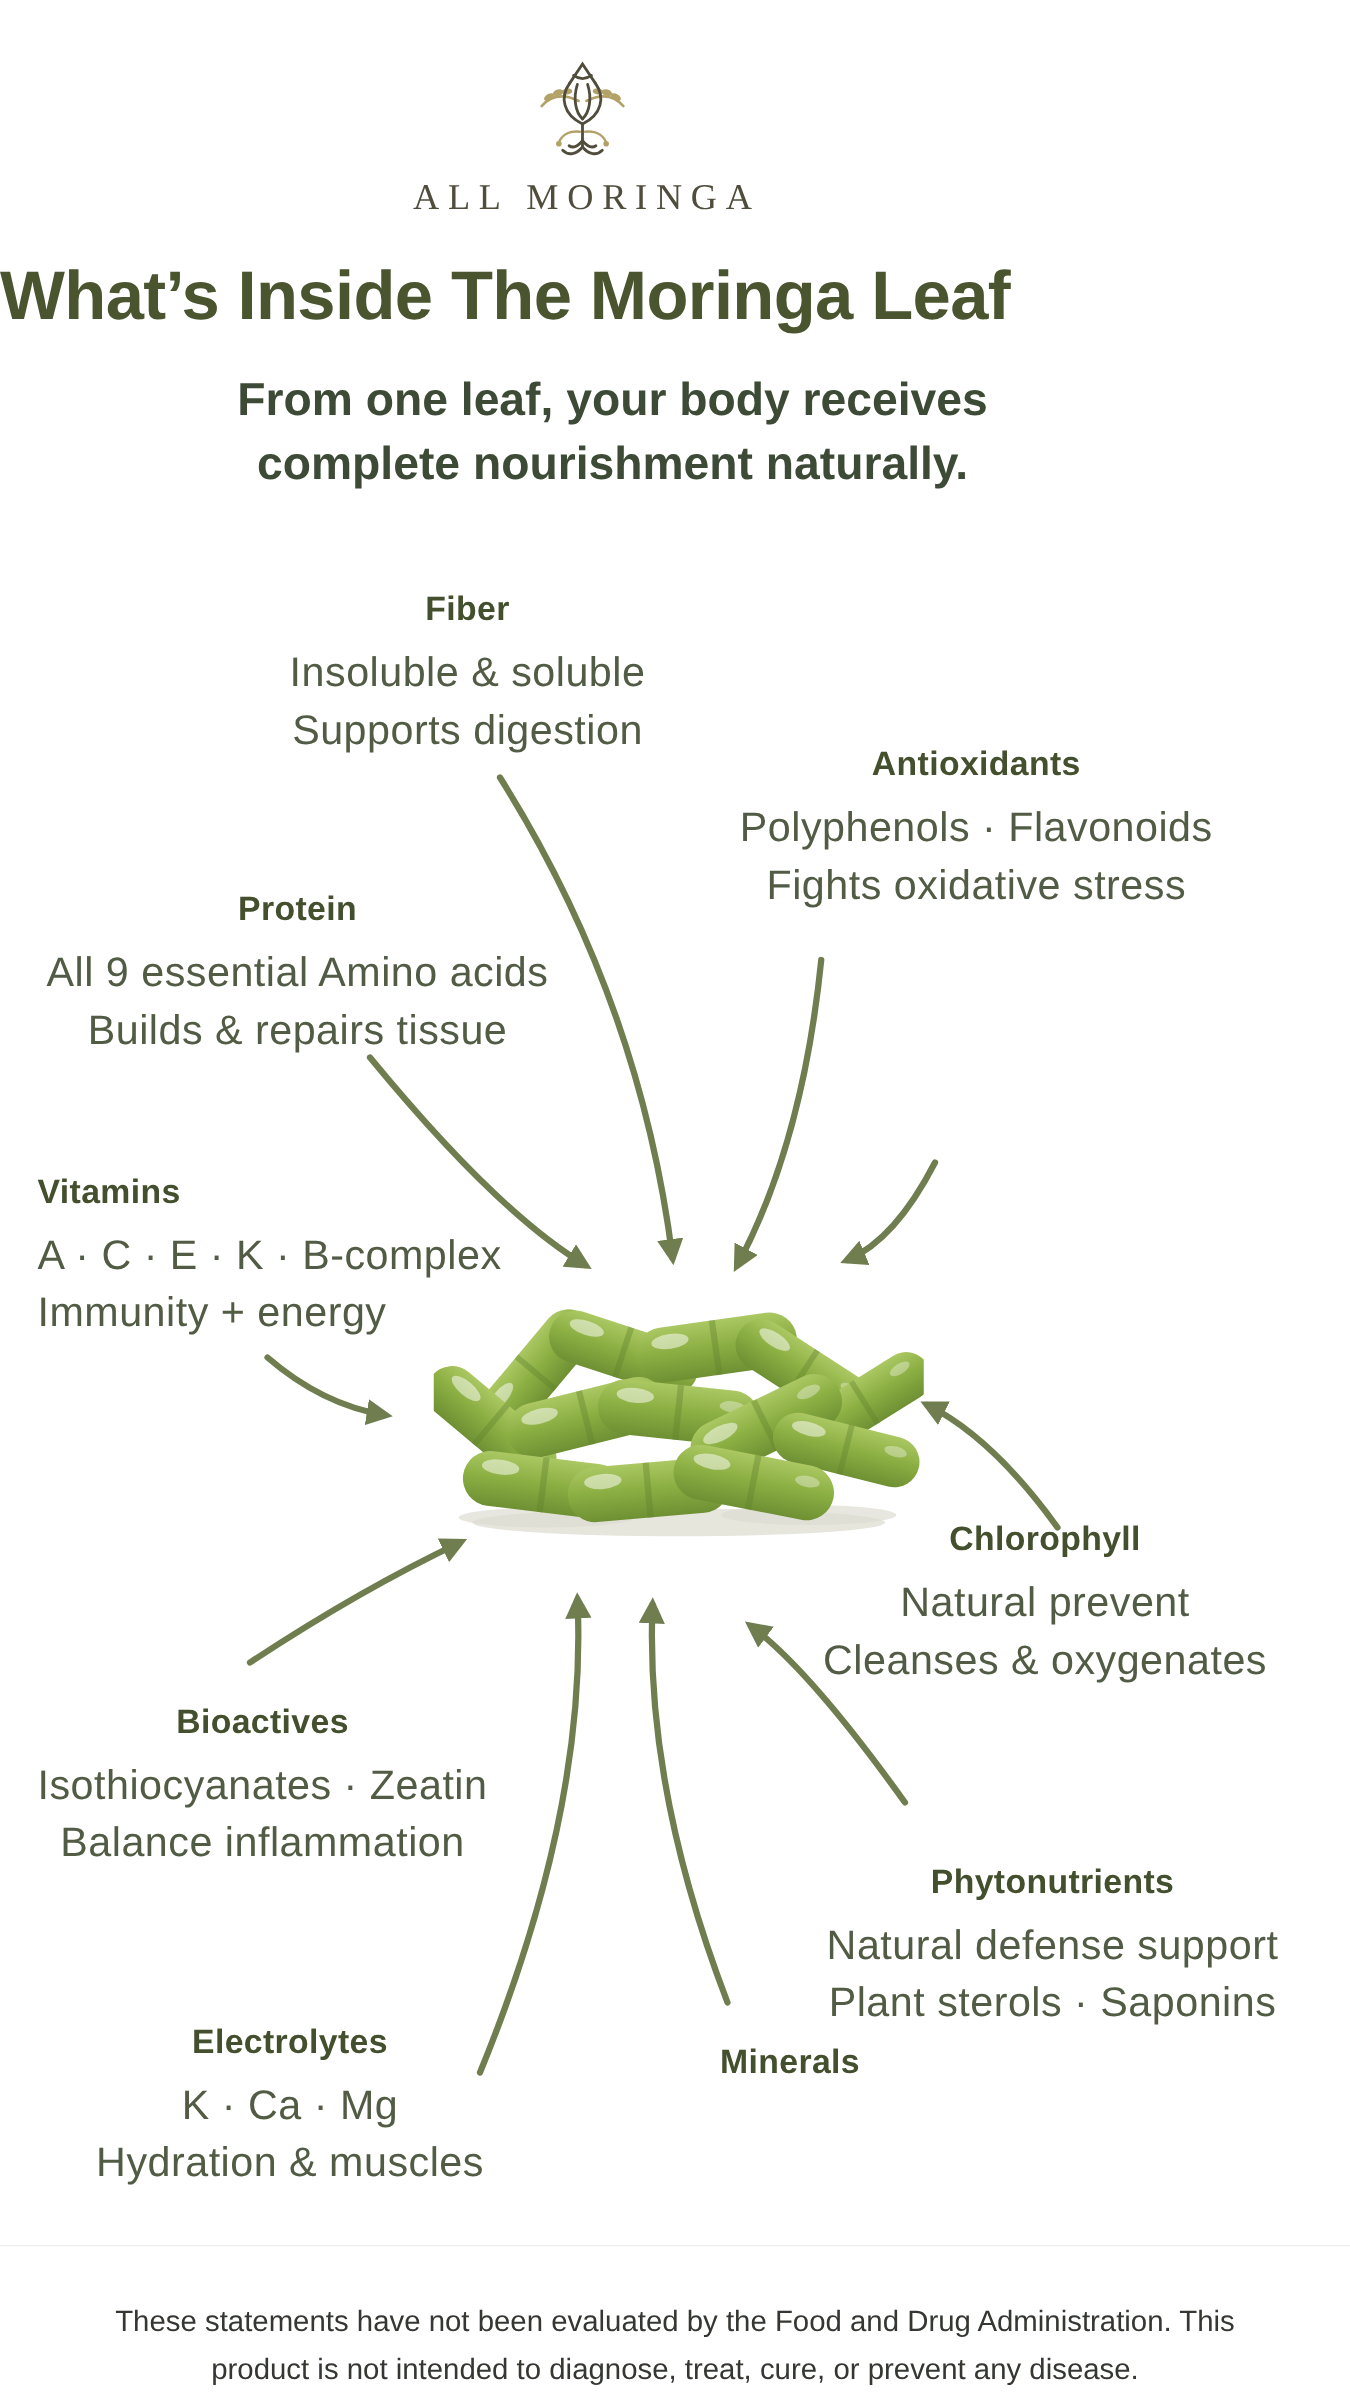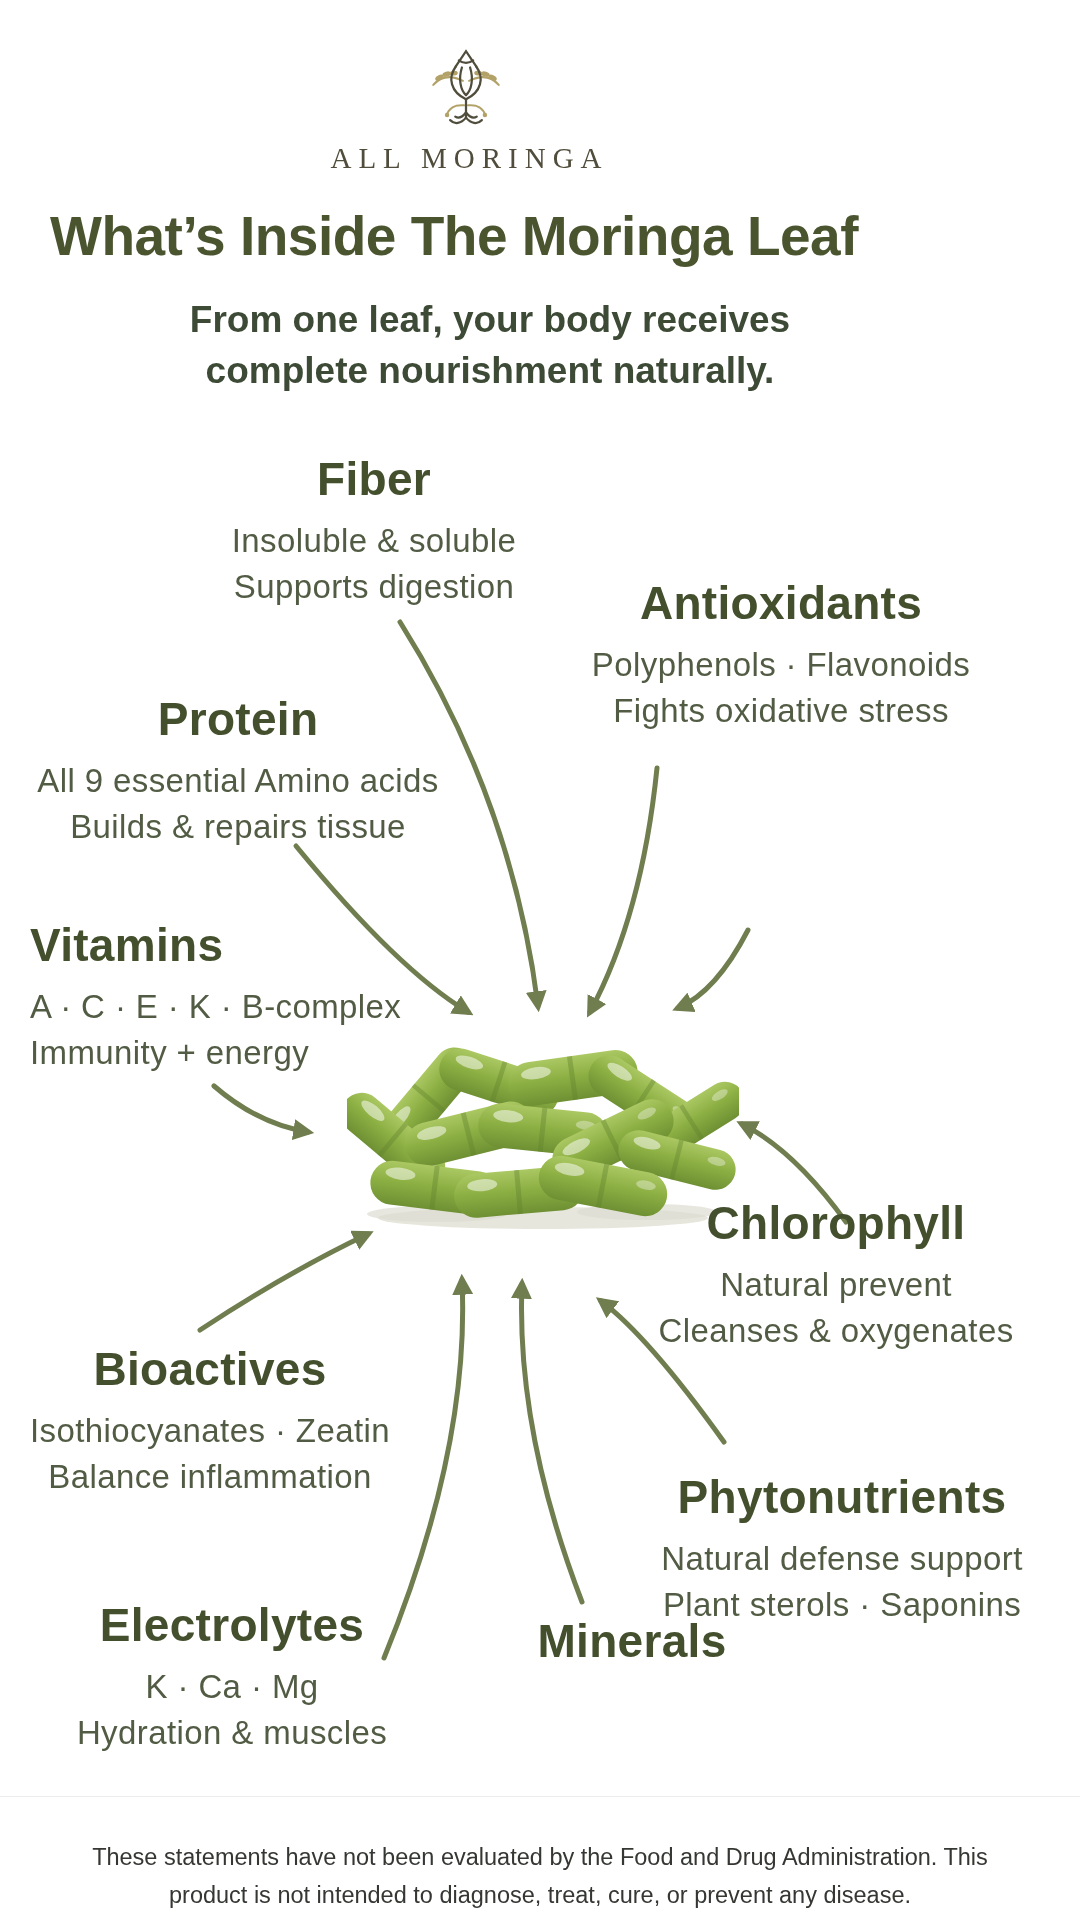--- a/index.html
+++ b/index.html
@@ -15,33 +15,33 @@
   
   .logo-wrap { position:absolute; top:44px; left:0; width:932px; text-align:center; }
   .logo-emblem { display:block; margin:0 auto; width:96px; height:92px; }
   .brand-name {
     margin-top:6px;
     font-family:"Liberation Serif", serif;
     font-size:29px; letter-spacing:7px; text-indent:7px;
     color:var(--logo-dark,#504d3c);
   }
   .main-title {
-    position:absolute; top:204px; left:0; width:908px; text-align:center;
+    position:absolute; top:204px; left:0; width:908px; 
     font-size:55px; font-weight:700; letter-spacing:-0.5px;
     color:var(--title-green,#4a5530);
   }
   .subtitle {
     position:absolute; top:294px; left:0; width:980px; text-align:center;
     font-size:37px; font-weight:700; line-height:1.38;
     color:var(--subtitle-green,#3d4a36);
   }
 
   
   .callout { position:absolute; text-align:center; transform:translateX(-50%); white-space:nowrap; }
-  .c-title { font-size:46px; font-weight:700; color:var(--heading-green,#434f2d); margin-bottom:12px; letter-spacing:0.3px; }
+  .c-title { font-size:27px; font-weight:700; color:var(--heading-green,#434f2d); margin-bottom:12px; letter-spacing:0.3px;margin-top:20px; }
   .c-line  { font-size:33px; font-weight:400; color:var(--body-green,#525c44); line-height:1.38; letter-spacing:0.4px; }
 
   .c-fiber      { left:374px; top:452px; }
   .c-antiox     { left:781px; top:576px; }
   .c-protein    { left:238px; top:692px; }
   .c-fats       { left:833px; top:794px; }
   .c-vitamins   { left:30px;  top:918px; transform:none; text-align:left; }
   .c-chloro     { left:836px; top:1196px; }
   .c-bio        { left:210px; top:1342px; }
   .c-phyto      { left:842px; top:1470px; }

